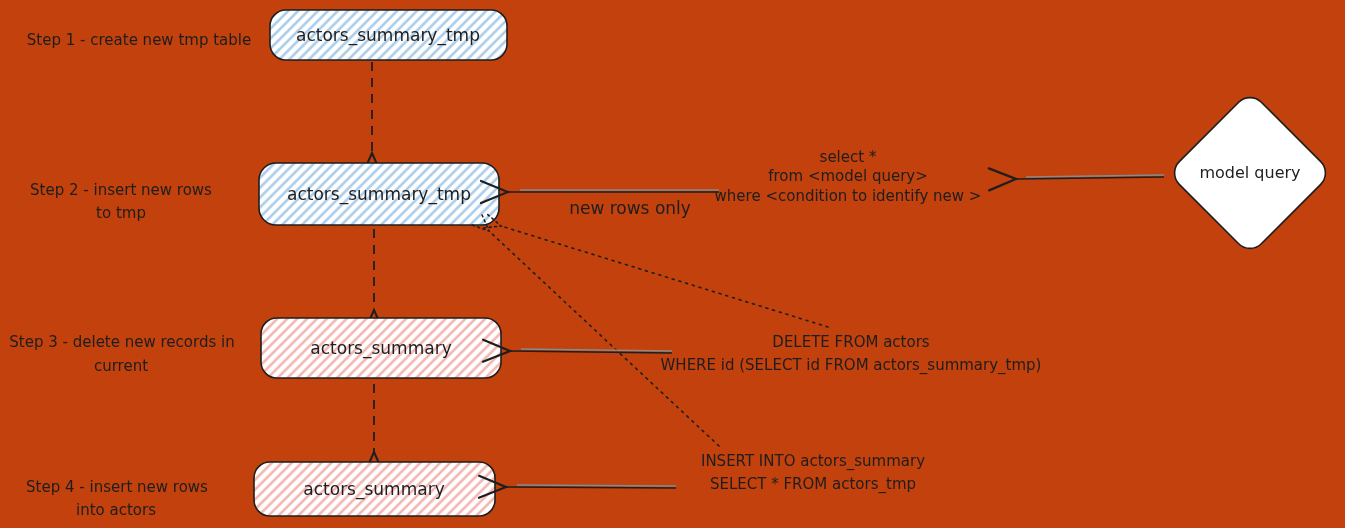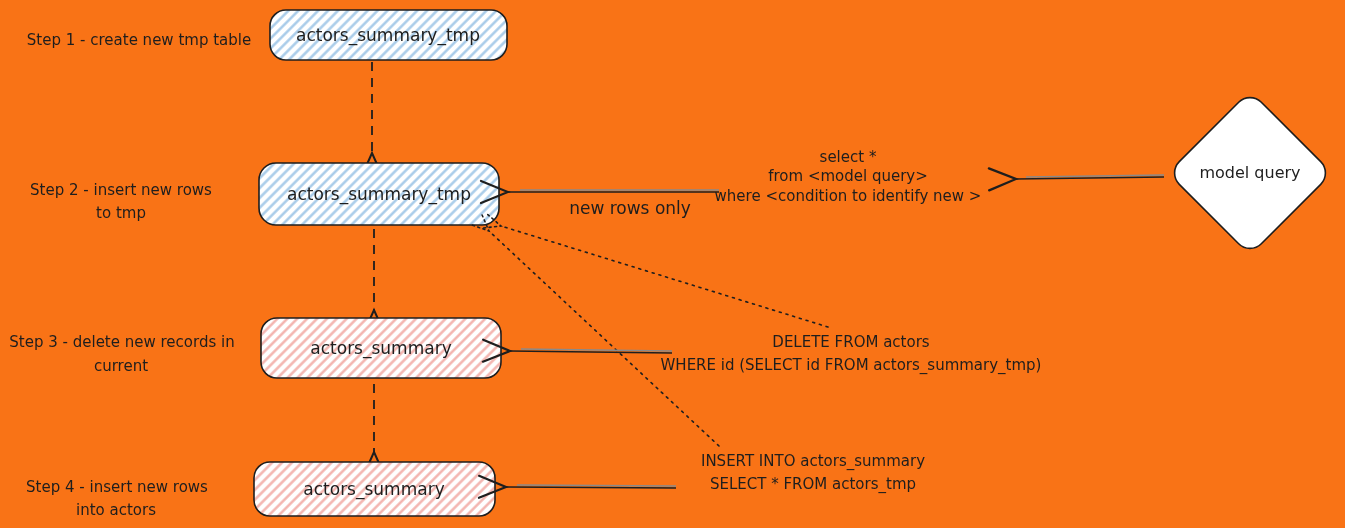--- a/index.html
+++ b/index.html
@@ -1,20 +1,20 @@
 <!DOCTYPE html>
 <html><head>
 <meta charset="utf-8">
 <style>
   html, body { margin: 0; padding: 0; background: #ffffff; }
   .stage {
     position: relative;
     width: 1345px;
     height: 528px;
-    background: #f97316;
+    background: #c2410c;
     font-family: "DejaVu Sans", sans-serif;
   }
   svg text {
     font-family: "DejaVu Sans", sans-serif;
     fill: #1e1e1e;
   }
   .step-label { font-size: 15px; }
   .box-label  { font-size: 17px; }
   .sql-text   { font-size: 15px; }
   .flow-label { font-size: 17px; }

